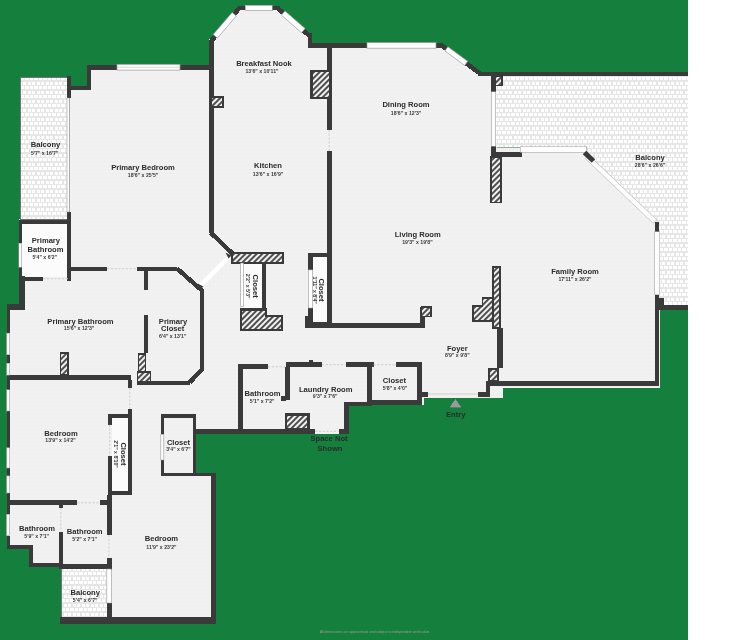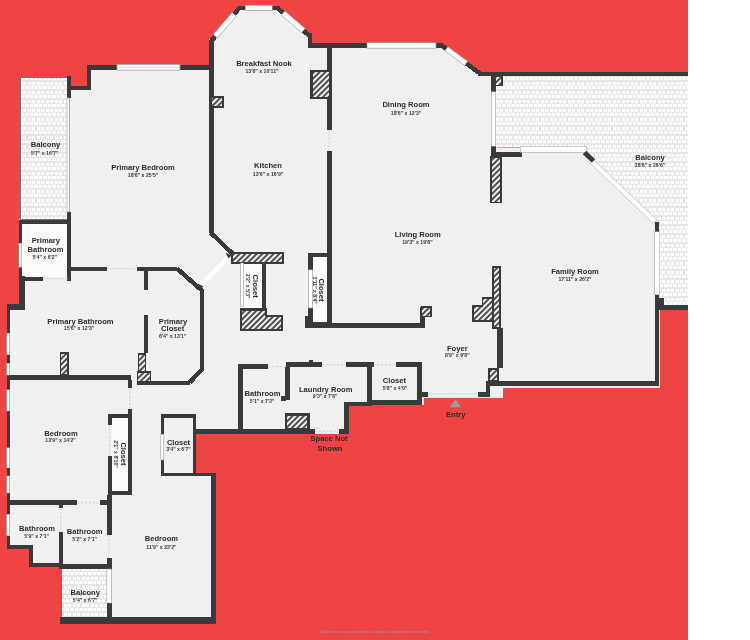--- a/index.html
+++ b/index.html
@@ -1,16 +1,16 @@
 <!DOCTYPE html>
 <html><head>
 <meta charset="utf-8">
 <style>
   html,body{margin:0;padding:0;background:#fff;}
-  .wrap{width:688px;height:640px;position:relative;overflow:hidden;background:#ef4444;}
+  .wrap{width:688px;height:640px;position:relative;overflow:hidden;background:#15803d;}
   text{font-family:"Liberation Sans",sans-serif;fill:#2b2b2b;}
   .nm{font-weight:bold;font-size:7.6px;}
   .dm{font-weight:bold;font-size:5.2px;fill:#3a3a3a;}
   .disc{font-size:3.5px;fill:#9a9a9a;font-weight:normal;}
 </style>
 </head>
 <body>
 <div class="wrap">
 <svg width="750" height="640" viewBox="0 0 750 640" shape-rendering="crispEdges">
 <defs>

